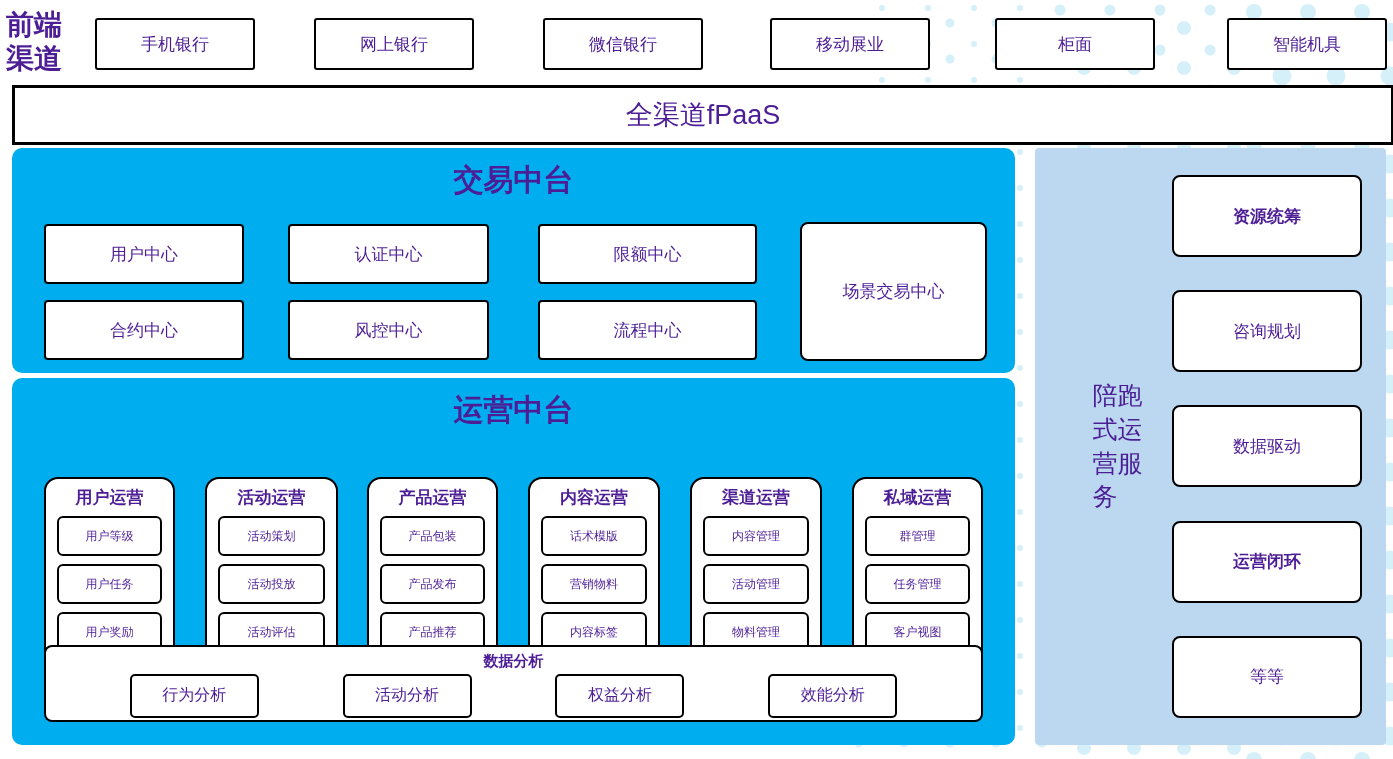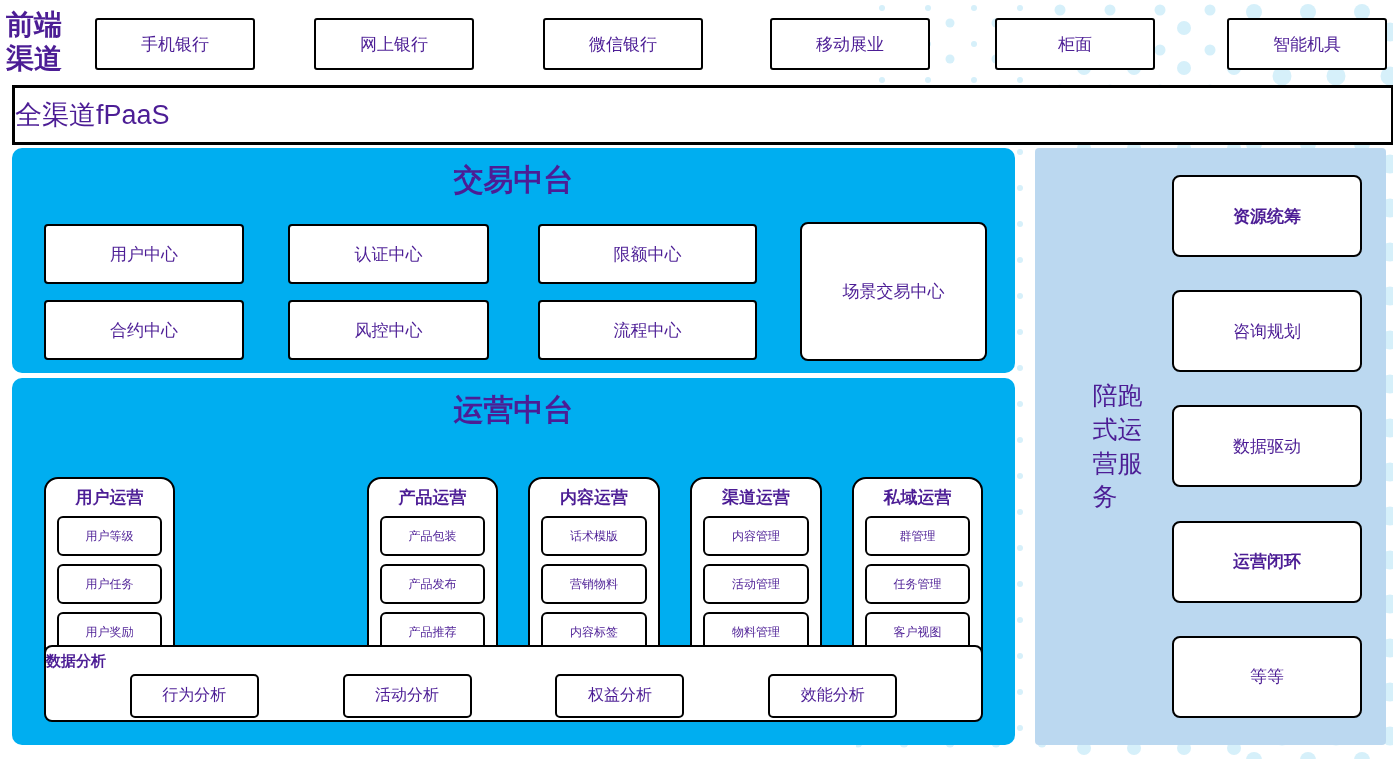--- a/index.html
+++ b/index.html
@@ -10,21 +10,21 @@
 
   
   .front-label{left:6px;top:8px;width:88px;font-family:"Liberation Serif",serif;
     font-weight:700;font-size:28px;line-height:1.2;white-space:pre-line;text-align:left;}
   .channel-box{top:18px;width:156px;height:48px;background:#fff;border:2px solid #000;
     border-radius:3px;display:flex;align-items:center;justify-content:center;
     font-size:17px;font-weight:500;}
 
   
   .fpaas-bar{left:12px;top:85px;width:1376px;height:54px;background:#fff;border:3px solid #000;
-    display:flex;align-items:center;justify-content:flex-start;font-size:27px;font-weight:500;}
+    display:flex;align-items:center;justify-content:center;font-size:27px;font-weight:500;}
 
   
   .platform{left:12px;width:1003px;background:#00AEF0;border-radius:10px;}
   .platform-title{text-align:center;font-family:"Liberation Serif",serif;font-weight:700;
     font-size:30px;padding-top:12px;}
   .trade{top:148px;height:225px;}
   .ops{top:378px;height:367px;}
   .abs{position:absolute;}
   .center-box{background:#fff;border:2px solid #000;border-radius:4px;display:flex;
     align-items:center;justify-content:center;font-size:17px;font-weight:500;}
@@ -33,21 +33,21 @@
   
   .op-group{background:#fff;border:2px solid #000;border-radius:14px;display:flex;
     flex-direction:column;align-items:center;padding:7px 0 0 0;box-sizing:border-box;margin-top:37px;}
   .op-group-title{font-size:17px;font-weight:600;margin-bottom:7px;}
   .op-item{width:calc(100% - 22px);height:40px;margin-bottom:8px;background:#fff;
     border:2px solid #000;border-radius:6px;display:flex;align-items:center;
     justify-content:center;font-size:12px;font-weight:500;box-sizing:border-box;}
 
   
   .da-box{background:#fff;border:2px solid #000;border-radius:8px;display:flex;
-    flex-direction:column;box-sizing:border-box;padding-top:5px;}
+    flex-direction:column;align-items:center;box-sizing:border-box;padding-top:5px;}
   .da-title{font-size:15px;font-weight:600;}
   .da-row{width:100%;flex:1;display:flex;align-items:center;justify-content:space-evenly;}
   .da-item{width:125px;height:40px;background:#fff;border:2px solid #000;border-radius:5px;
     display:flex;align-items:center;justify-content:center;font-size:16px;font-weight:500;}
 
   
   .companion-col{left:1035px;top:148px;width:93px;height:597px;background:#BBD8F0;
     border-radius:4px;display:flex;align-items:center;justify-content:center;padding-left:36px;}
   .companion-text{font-size:25px;font-weight:500;line-height:1.35;white-space:pre-line;
     text-align:left;}
@@ -121,20 +121,26 @@
 
   <div class="layer platform ops">
     <div class="platform-title">运营中台</div>
 
     <div class="abs op-group" style="left:32px;top:62px;width:131px;height:188px">
       <div class="op-group-title">用户运营</div>
       <div class="op-item">用户等级</div>
       <div class="op-item">用户任务</div>
       <div class="op-item">用户奖励</div>
     </div>
+    <div class="abs op-group" style="left:193px;top:62px;width:133px;height:188px">
+      <div class="op-group-title">活动运营</div>
+      <div class="op-item">活动策划</div>
+      <div class="op-item">活动投放</div>
+      <div class="op-item">活动评估</div>
+    </div>
     <div class="abs op-group" style="left:355px;top:62px;width:131px;height:188px">
       <div class="op-group-title">产品运营</div>
       <div class="op-item">产品包装</div>
       <div class="op-item">产品发布</div>
       <div class="op-item">产品推荐</div>
     </div>
     <div class="abs op-group" style="left:516px;top:62px;width:132px;height:188px">
       <div class="op-group-title">内容运营</div>
       <div class="op-item">话术模版</div>
       <div class="op-item">营销物料</div>

